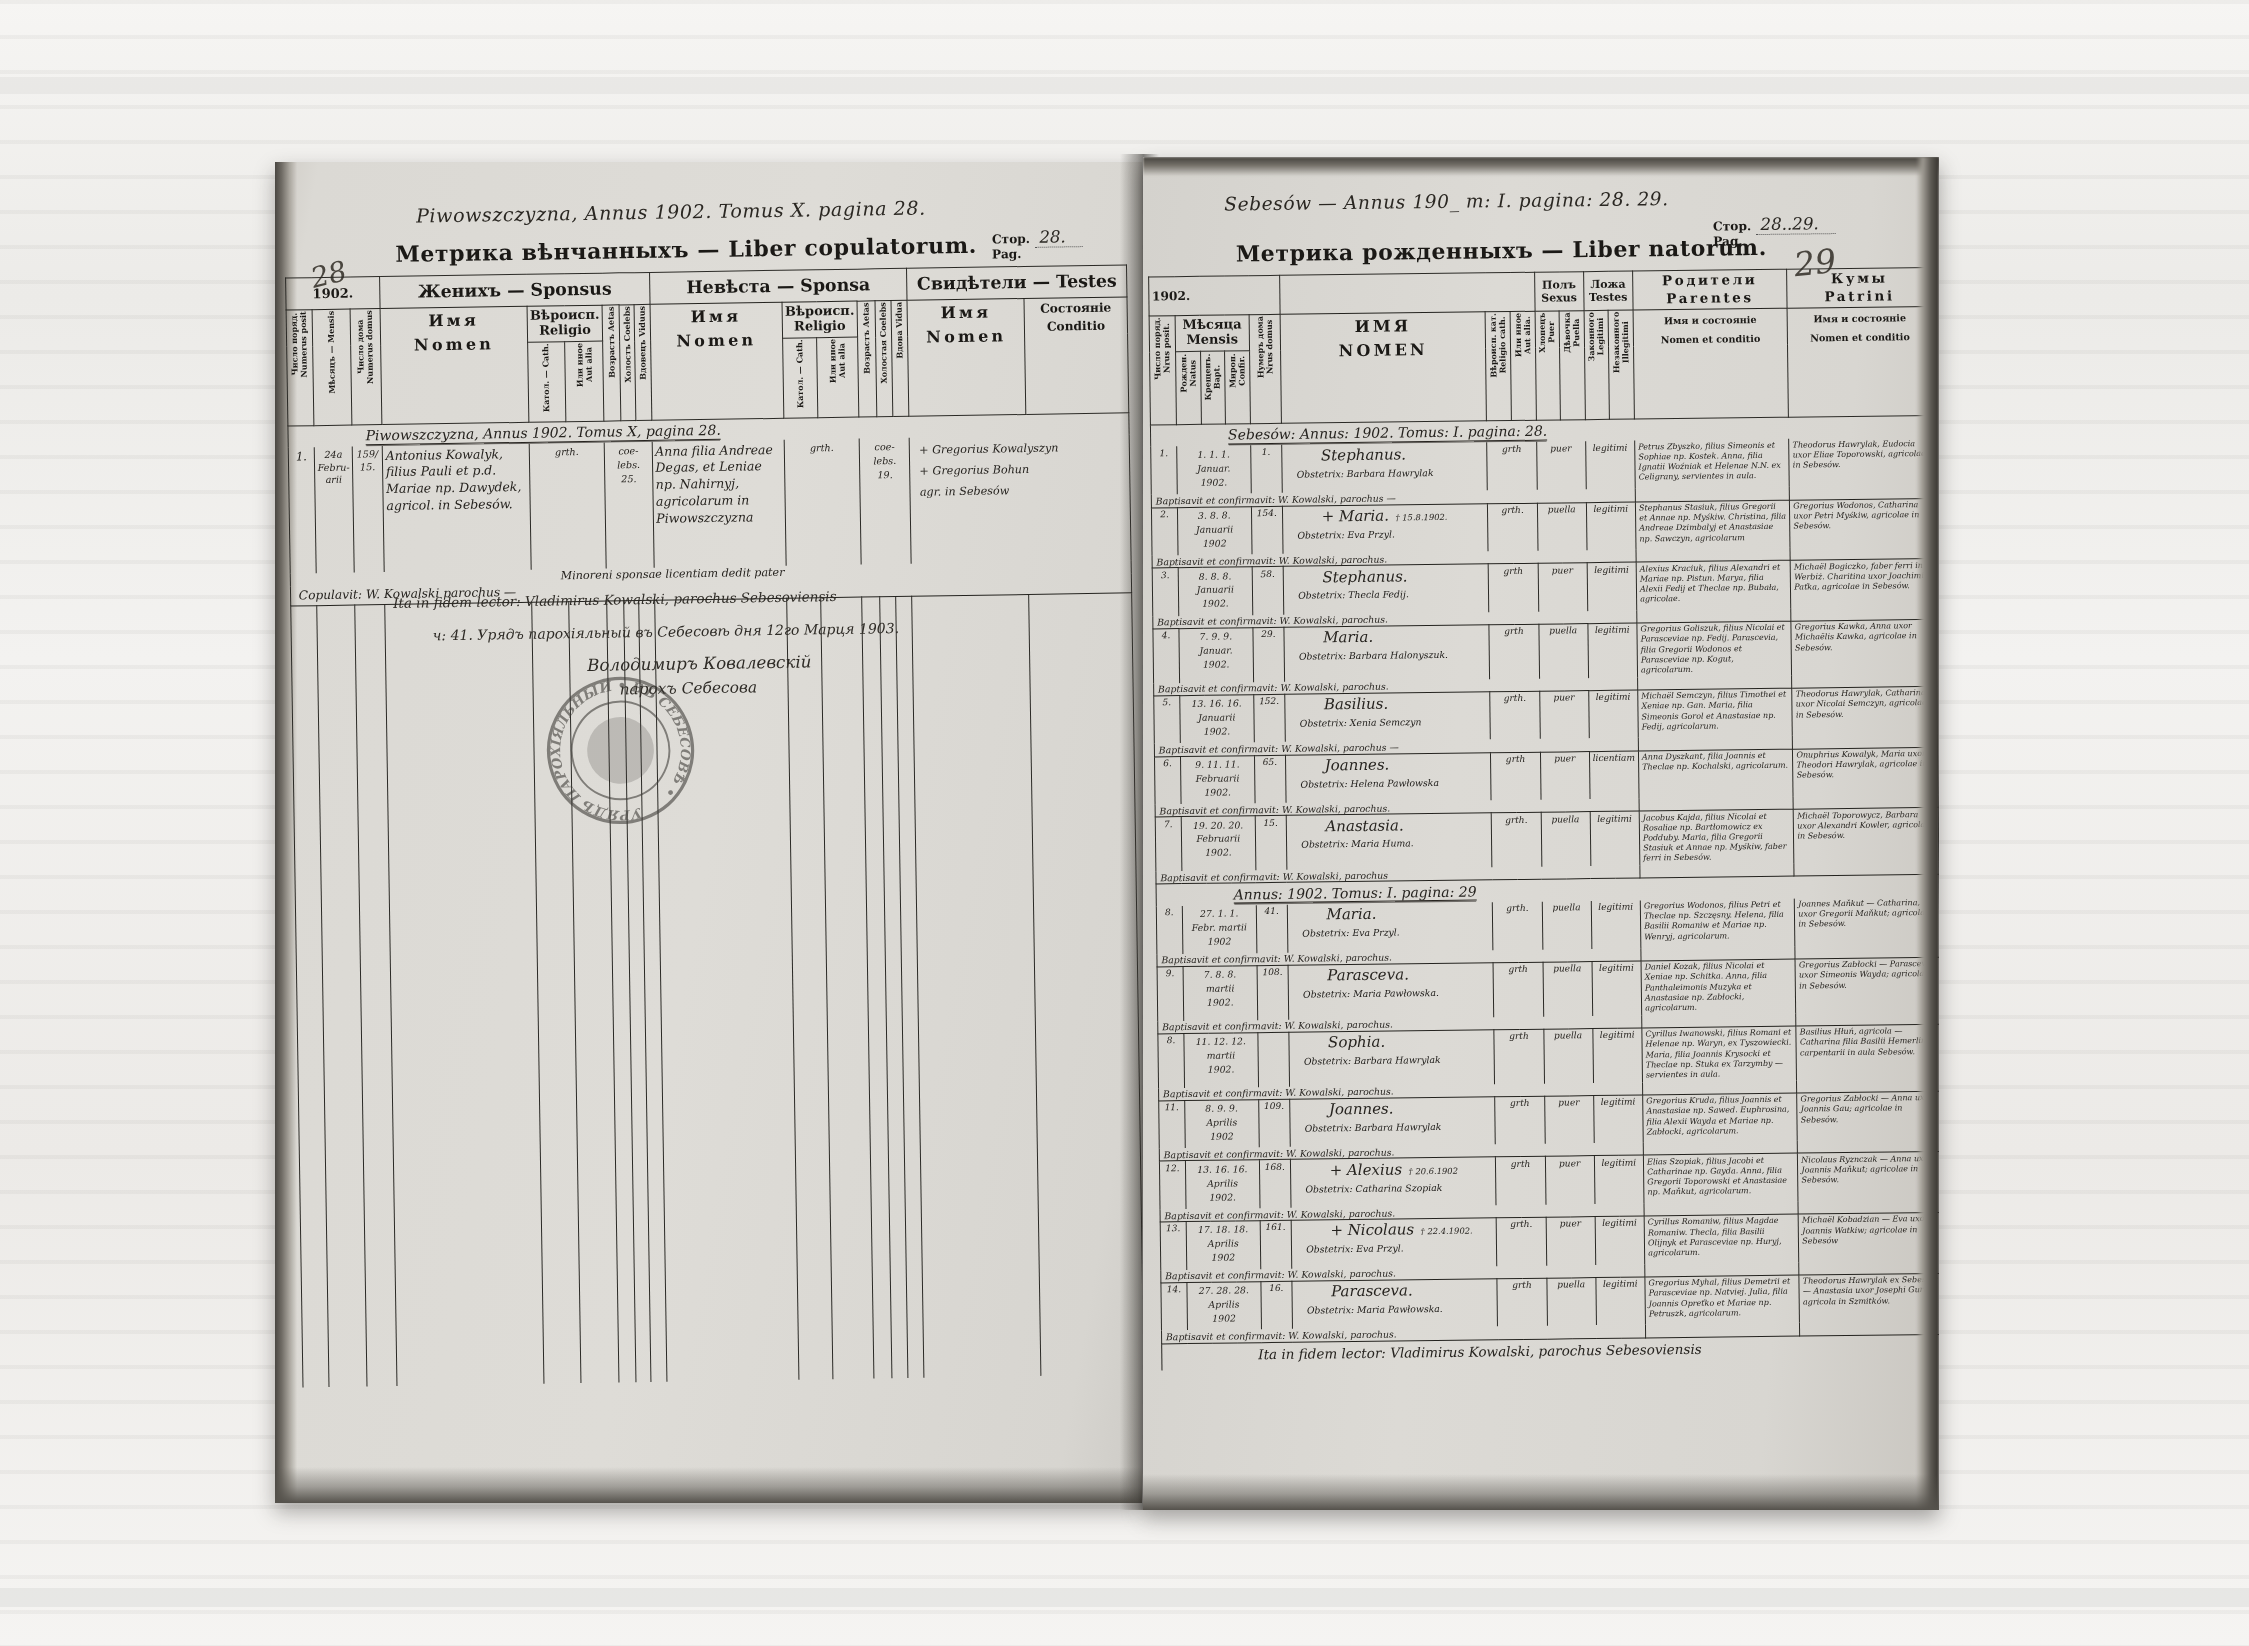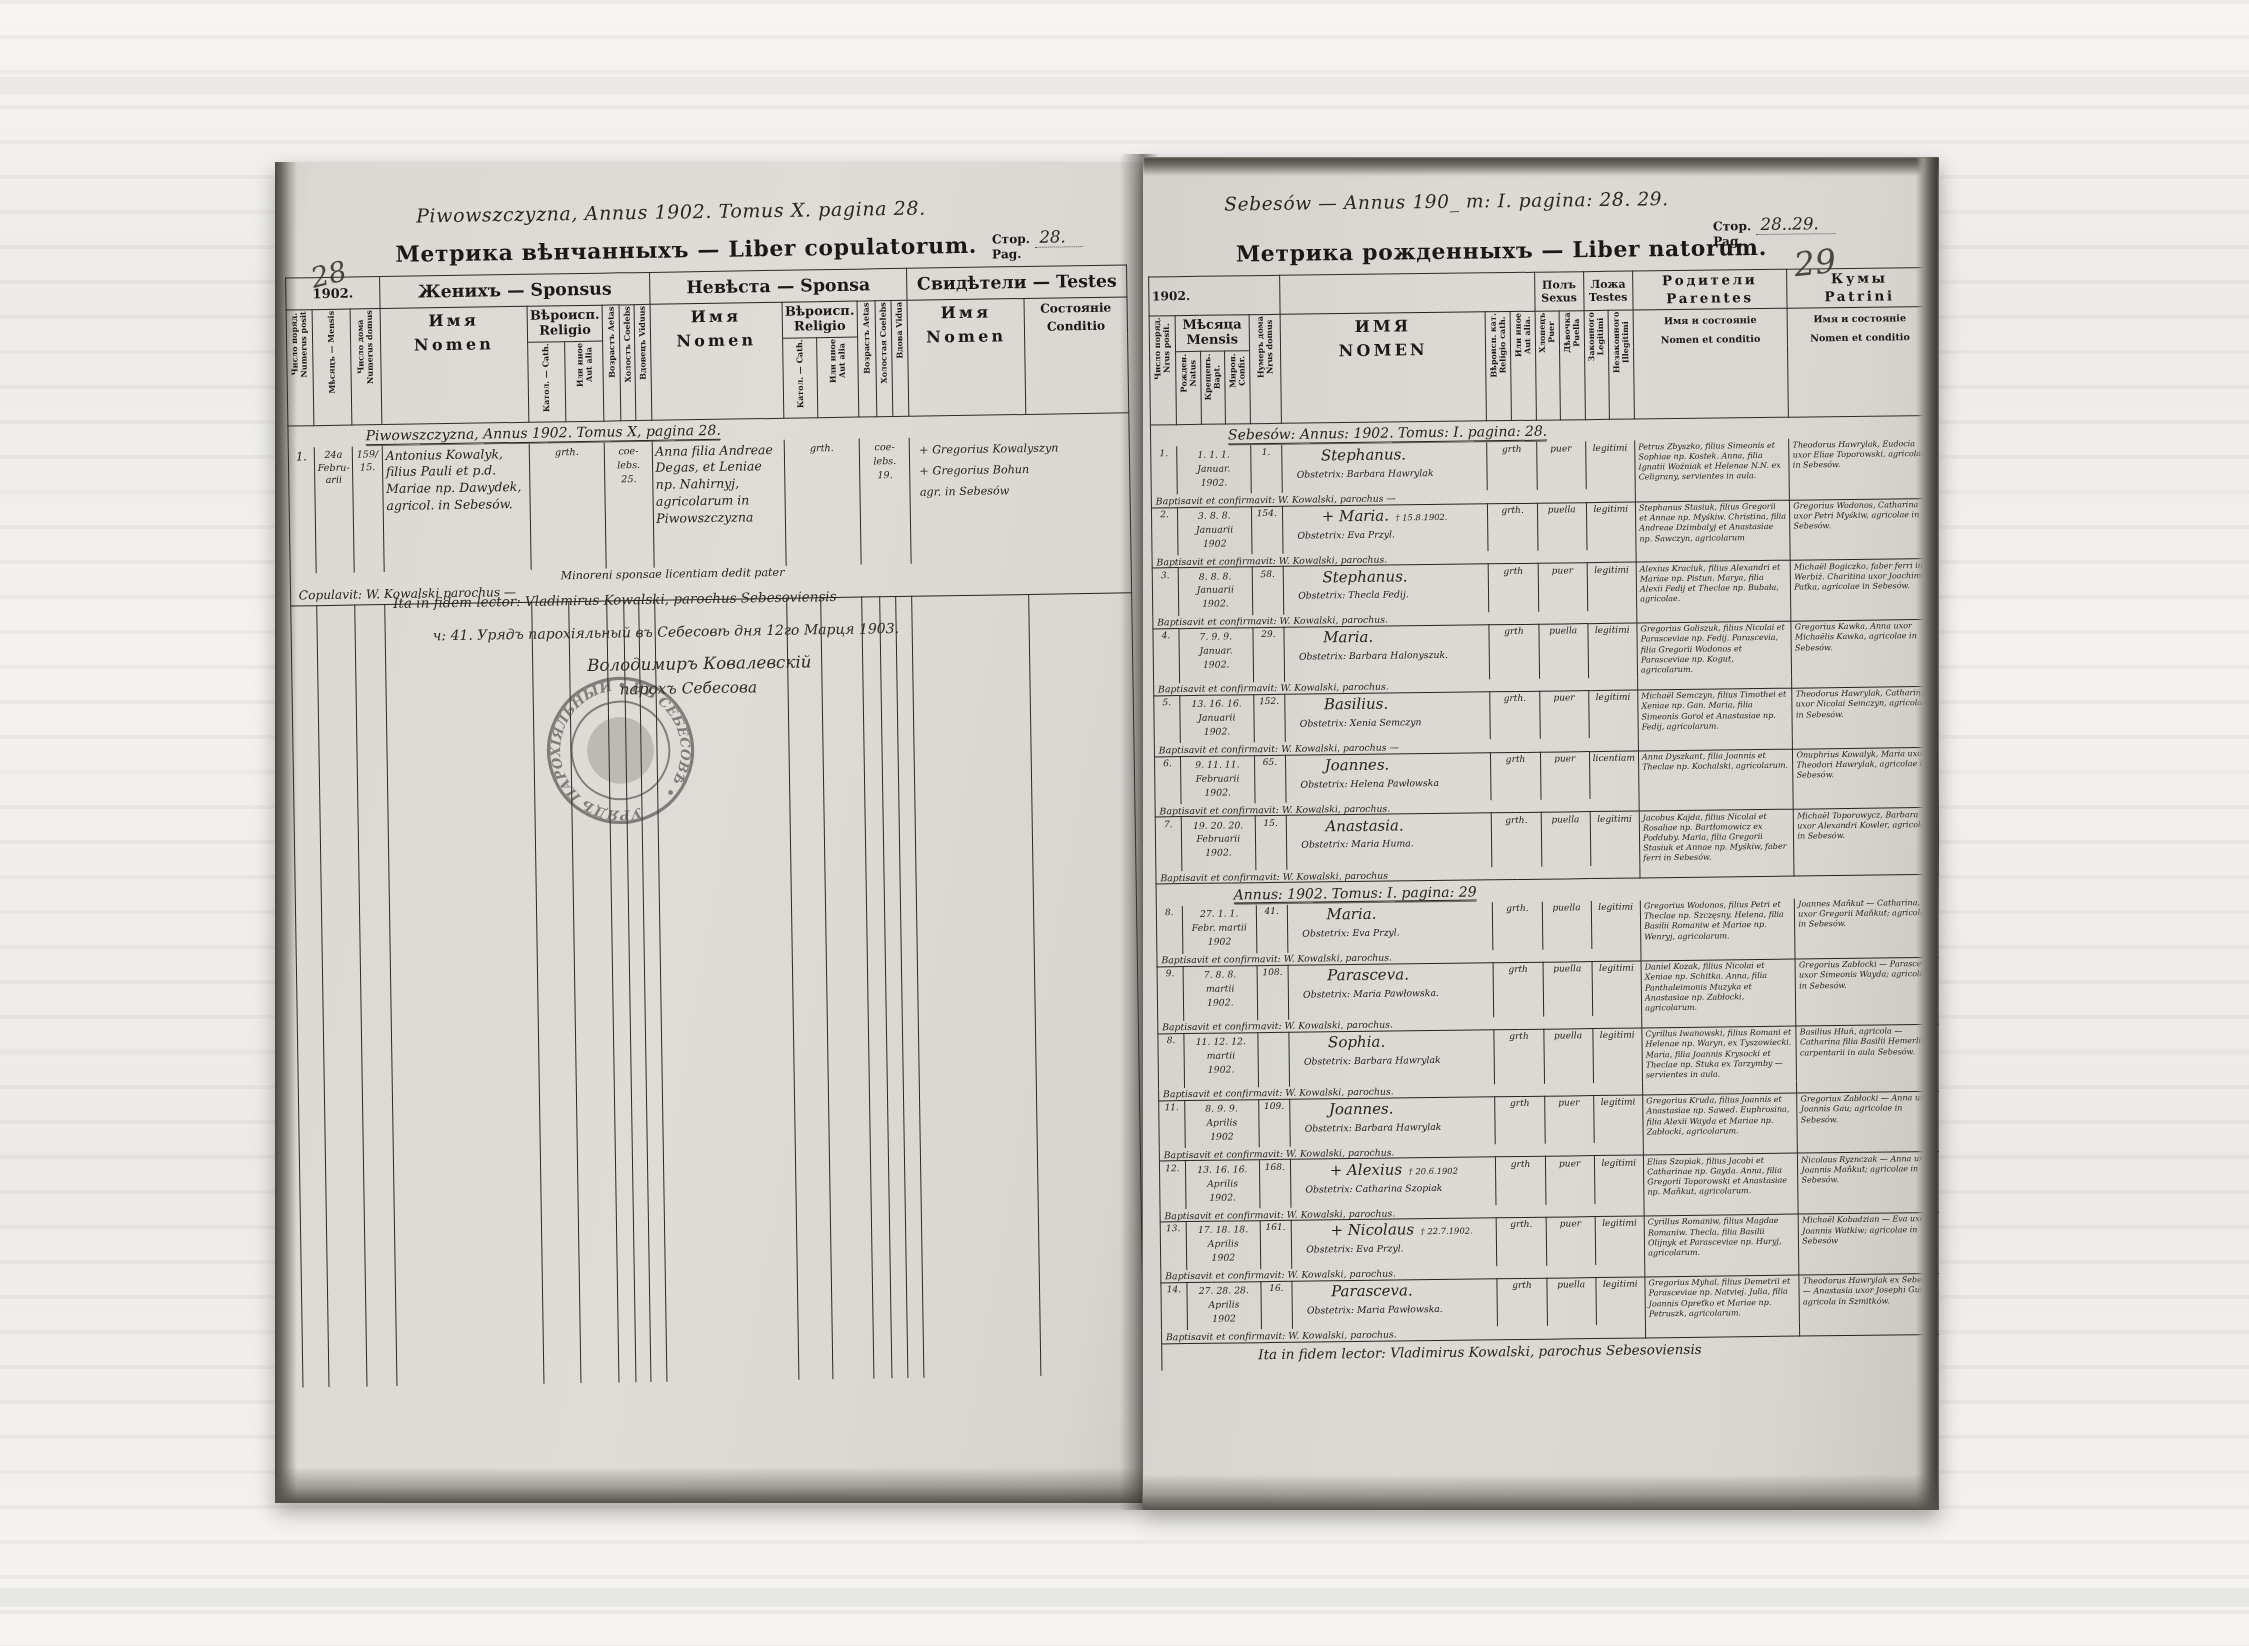--- a/index.html
+++ b/index.html
@@ -608,21 +608,21 @@
               <td class="small" colspan="1"></td>
               <td class="small" colspan="1"></td>
             </tr>
             <tr class="entry-row">
               <td class="cv" colspan="1">13.</td>
               <td class="dt" colspan="3">17. 18. 18.
 Aprilis
 1902</td>
               <td class="cv" colspan="1">161.</td>
               <td class="namec" colspan="1">
-                <div class="nm">+ Nicolaus<span class="death">† 22.7.1902.</span></div>
+                <div class="nm">+ Nicolaus<span class="death">† 22.4.1902.</span></div>
                 <div class="obst">Obstetrix: Eva Przyl.</div>
               </td>
               <td class="cv" colspan="2">grth.</td>
               <td class="cv" colspan="2">puer</td>
               <td class="cv" colspan="2">legitimi</td>
               <td class="small" colspan="1">Cyrillus Romaniw, filius Magdae Romaniw. Thecla, filia Basilii Olijnyk et Parasceviae np. Huryj, agricolarum.</td>
               <td class="small" colspan="1">Michaël Kobadzian — Eva uxor Joannis Watkiw; agricolae in Sebesów</td>
             </tr>
             <tr class="bapt-row">
               <td colspan="12">Baptisavit et confirmavit: W. Kowalski, parochus.</td>

